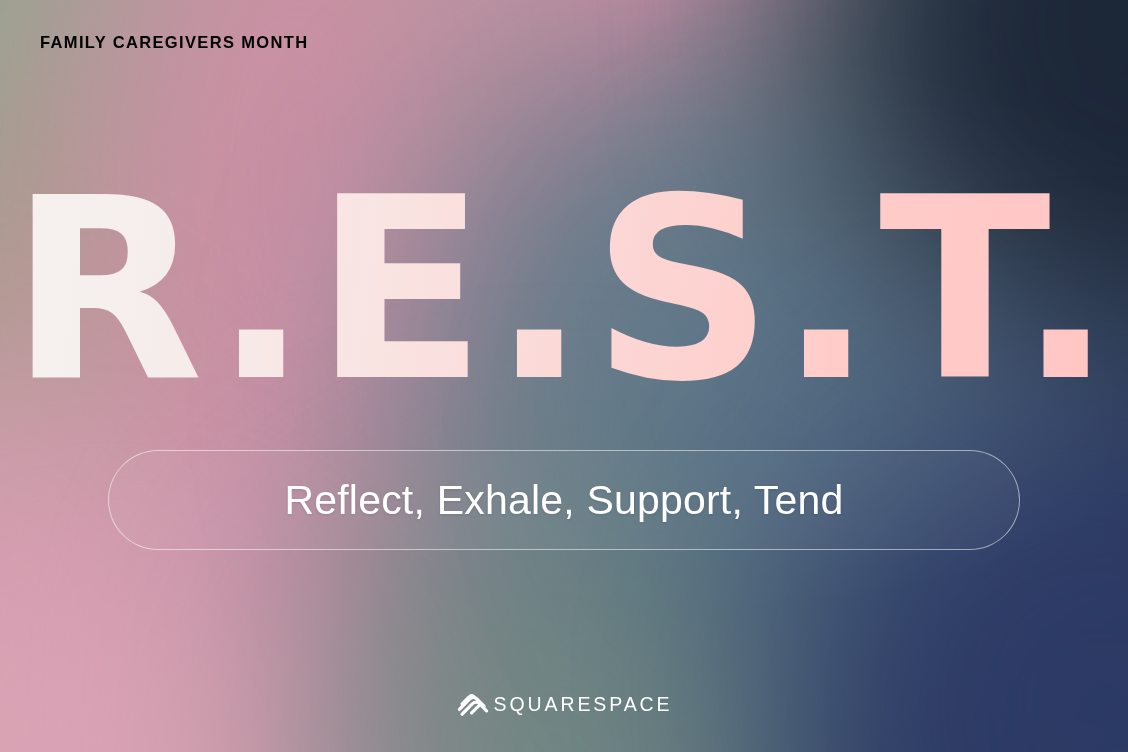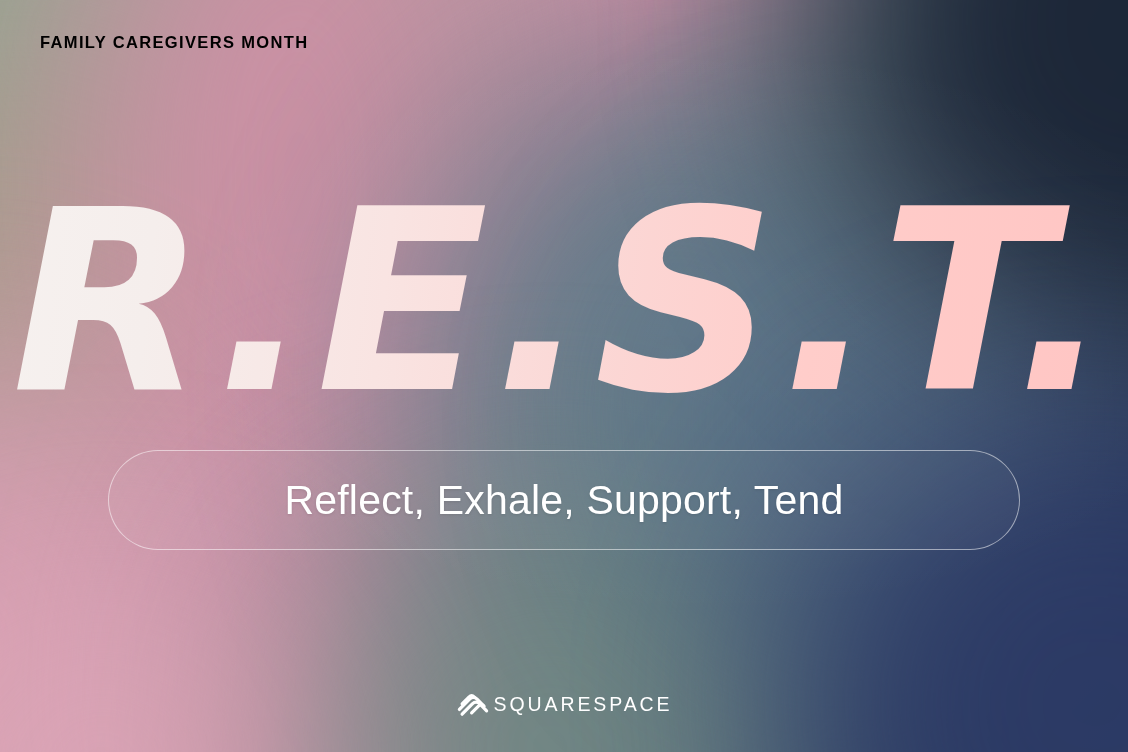--- a/index.html
+++ b/index.html
@@ -147,26 +147,25 @@
     font-size: 16.5px;
     font-weight: 700;
     letter-spacing: 1.35px;
     line-height: 1;
     padding-left: 40px;
   }
 
   
   .headline-wrap {
     position: absolute;
-    top: 176px;
+    top: 164px;
     left: 0;
     width: 100%;
     text-align: center;
     height: 230px;
-    font-style: italic;
   }
 
   .headline {
     display: inline-block;
     font-family: "DejaVu Sans", sans-serif;
     font-size: 252px;
     font-weight: 700;
     line-height: 1;
     letter-spacing: 5px;
     margin: 0;

